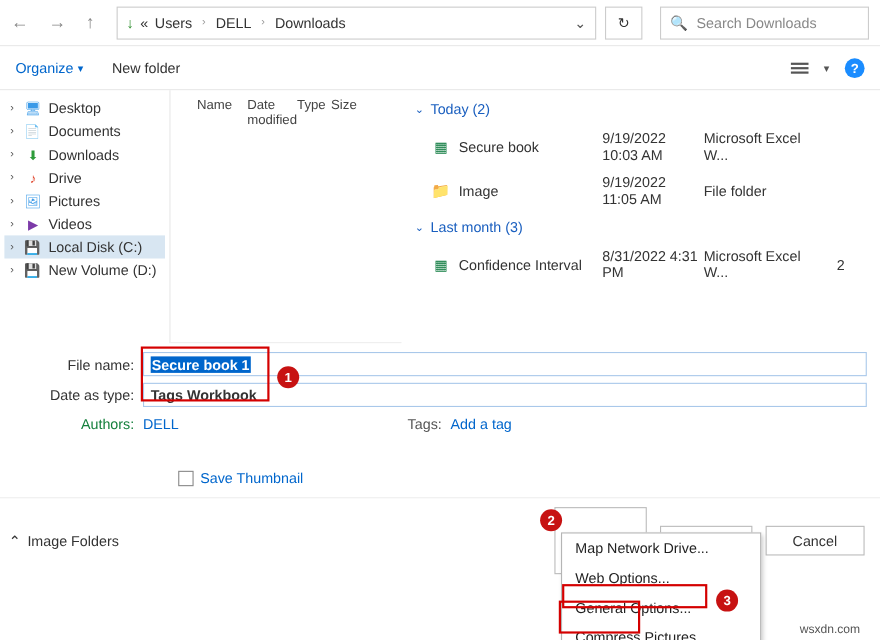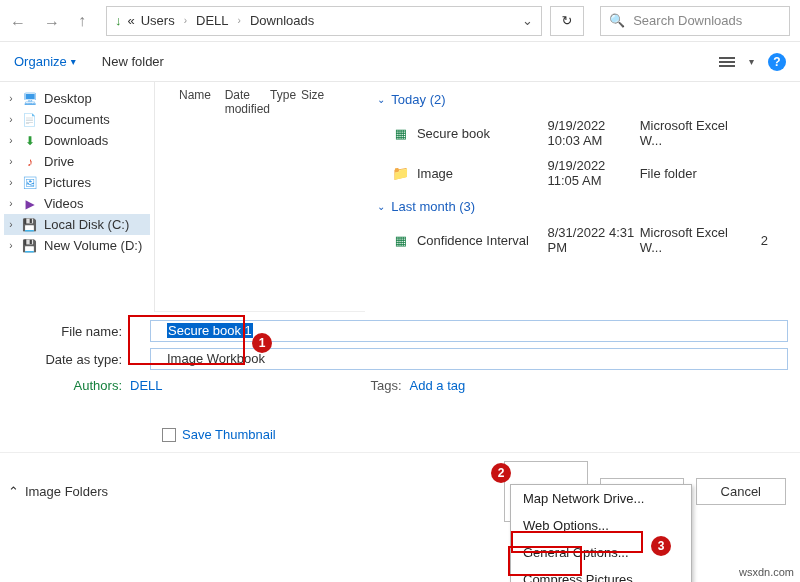--- a/index.html
+++ b/index.html
@@ -55,23 +55,23 @@
 .row .rdate { flex: 1.2; }
 .row .rtype { flex: 1.15; }
 .row .rsize { width: 40px; text-align: right; }
 .ic-xls { color: #107c41; font-size: 13px;}
 .ic-folder { color: #e7b53b; font-size: 14px;}
 .hscroll { height: 14px; background: #f0f0f0; margin: 6px 8px 0 12px; position: relative; }
 .hscroll .thumb { position: absolute; left: 0; top: 0; height: 100%; width: 55%; background: #c8c8c8; }
 
 
 .form-area { padding: 8px 12px 10px 12px; }
-.form-row { display: flex; align-items: center; margin-bottom: 6px; gap: 20px; }
+.form-row { display: flex; align-items: center; margin-bottom: 6px; }
 .form-lab { width: 118px; text-align: right; padding-right: 8px; color: #333; }
-.form-field { flex: 1; border: 1px solid #a9c8ea; padding: 3px 16px; height: 22px; display: flex; align-items: flex-end; position: relative; }
+.form-field { flex: 1; border: 1px solid #a9c8ea; padding: 3px 6px; height: 22px; display: flex; align-items: flex-start; position: relative; font-weight: bold; }
 .form-field.sel-text { background: #fff; }
 .form-field .sel-span { background: #0066cc; color: #fff; padding: 0 1px; }
 .red-boxA { position: absolute; border: 2px solid #d40000; left: 128px; top: 315px; width: 117px; height: 50px; pointer-events: none; }
 
 .meta-row { display: flex; align-items: center; gap: 8px; margin-top: 8px; padding-left: 50px; }
 .meta-lab { color: #15803d; width: 60px; text-align: right; }
 .meta-val { color: #0066cc; }
 .meta-row .tags { margin-left: 200px; color: #555; }
 .thumb-row { display: flex; align-items: center; gap: 6px; margin-top: 34px; padding-left: 150px; color: #0066cc; }
 .cbx { width: 14px; height: 14px; border: 1px solid #888; display: inline-block; }
@@ -89,21 +89,21 @@
 .tools-menu { position: absolute; left: 510px; top: 484px; border: 1px solid #b5b5b5; background: #fff; box-shadow: 2px 2px 4px rgba(0,0,0,0.2); width: 182px; }
 .tools-menu .mi { padding: 6px 12px; color: #222; }
 .red-boxC { position: absolute; border: 2px solid #d40000; left: 511px; top: 531px; width: 132px; height: 22px; pointer-events: none; }
 
 
 .badge { position: absolute; width: 20px; height: 20px; border-radius: 50%; background: #c71212; color: #fff; font-size: 12px; font-weight: bold; display: flex; align-items: center; justify-content: center; }
 .b1 { left: 252px; top: 333px; }
 .b2 { left: 491px; top: 463px; }
 .b3 { left: 651px; top: 536px; }
 
-.watermark { position: absolute; right: 6px; bottom: 4px; font-size: 11px; color: #555; }
+.watermark { position: absolute; right: 18px; bottom: 4px; font-size: 11px; color: #555; }
 </style>
 </head>
 <body>
 
 <div class="navbar">
   <div class="nav-arrows">
     <span>←</span>
     <span>→</span>
     <span>↑</span>
   </div>
@@ -233,21 +233,21 @@
 <div class="form-area">
   <div class="form-row">
     <div class="form-lab">File name:</div>
     <div class="form-field sel-text">
       <span class="sel-span">Secure book 1</span>
     </div>
   </div>
   <div class="form-row">
     <div class="form-lab">Date as type:</div>
     <div class="form-field">
-      <span>Image Workbook</span>
+      <span>Tags Workbook</span>
     </div>
   </div>
   <div class="meta-row">
     <span class="meta-lab">Authors:</span>
     <span class="meta-val">DELL</span>
     <span class="tags">Tags:</span>
     <span class="meta-val">Add a tag</span>
   </div>
   <div class="thumb-row">
     <span class="cbx"></span>

